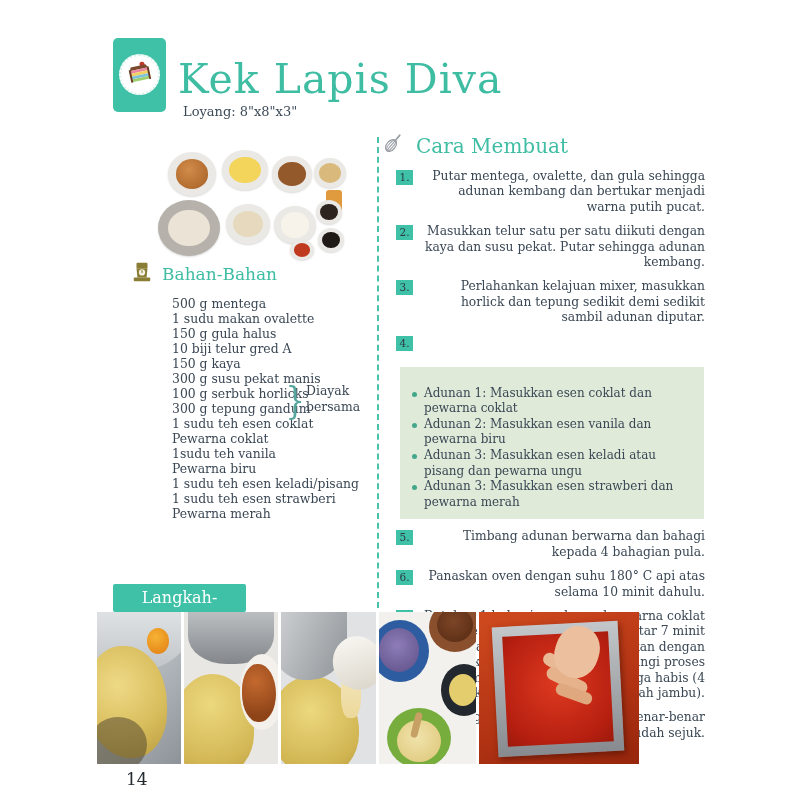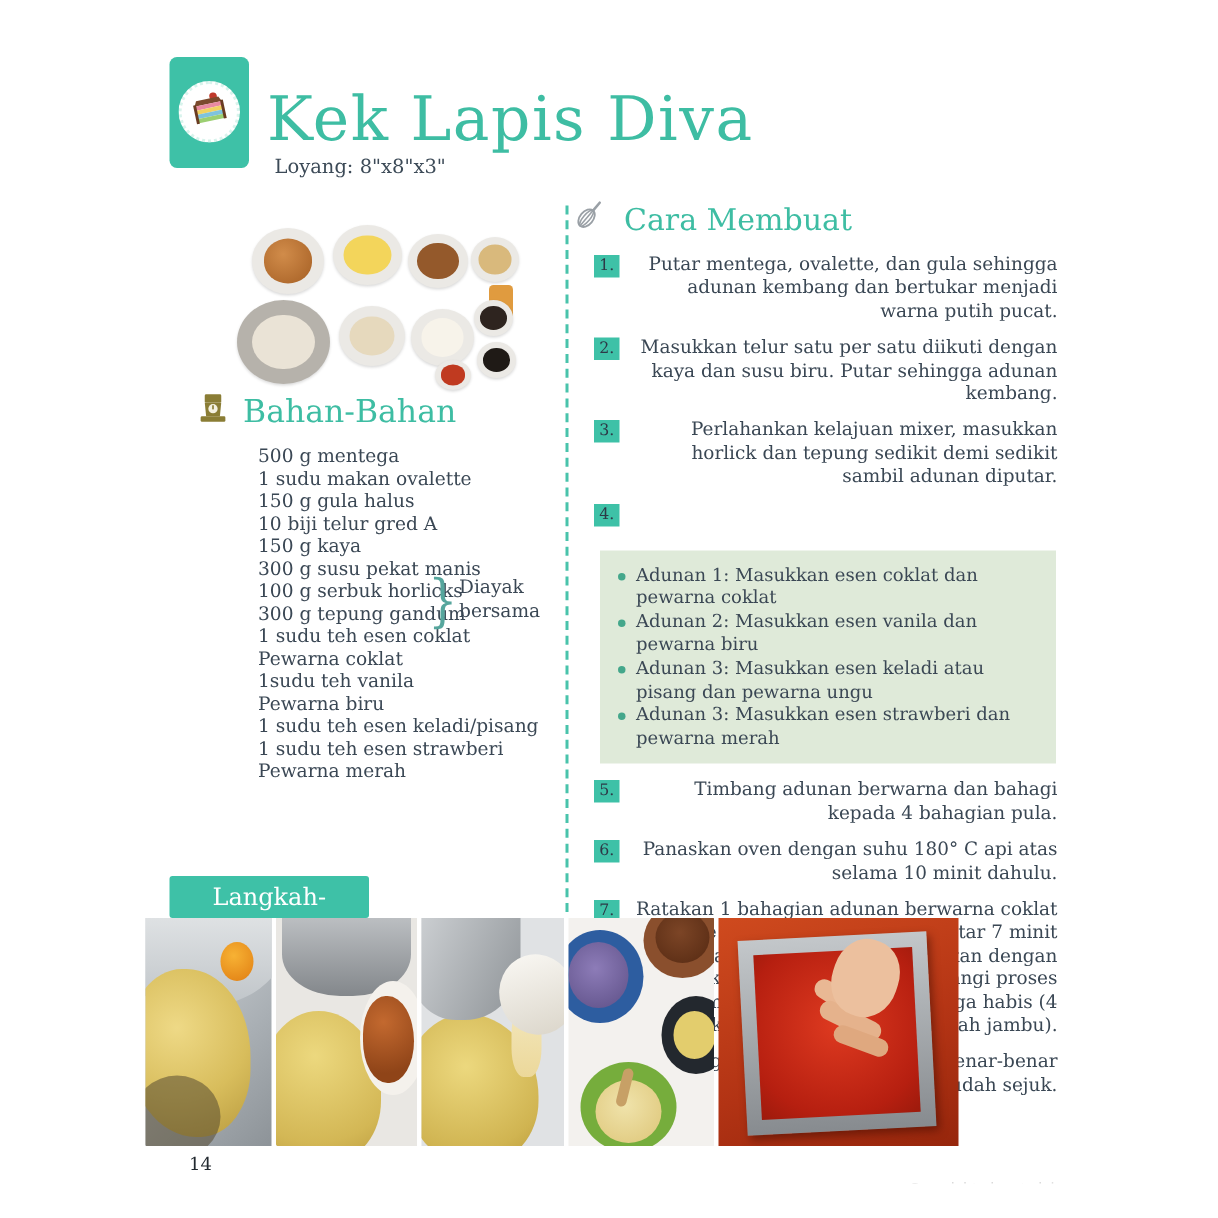--- a/index.html
+++ b/index.html
@@ -16,21 +16,21 @@
               letter-spacing:1px;white-space:nowrap;}
   .page-subtitle{position:absolute;left:183px;top:104px;font-size:13px;color:#3c4a57;}
 
   
   .ing-photo{position:absolute;left:156px;top:150px;width:192px;height:112px;background:#fff;}
   .bowl{position:absolute;border-radius:50%;background:#ebe9e5;display:flex;
         align-items:center;justify-content:center;box-shadow:0 1px 2px rgba(0,0,0,.15);}
   .bfill{width:68%;height:66%;border-radius:50%;}
 
   .sec-head{position:absolute;display:flex;align-items:center;gap:9px;}
-  .sec-head .sec-label{font-size:21px;color:#3ebda3;white-space:nowrap;}
+  .sec-head .sec-label{font-size:17px;color:#3ebda3;white-space:nowrap;}
   #bahan-head{left:131px;top:261px;}
 
   .ing-list{position:absolute;left:172px;top:296px;width:210px;}
   .ing{font-size:12.4px;line-height:15px;color:#3a4754;white-space:nowrap;}
   .sift-brace{position:absolute;left:111px;top:82px;font-size:38px;font-weight:200;
               color:#56a69d;transform:scaleX(.8);}
   .sift-note{position:absolute;left:134px;top:87px;width:62px;font-size:12.4px;
              line-height:16px;color:#3a4754;}
 
   
@@ -38,21 +38,21 @@
              border-left:2px dashed #49c3ab;}
 
   
   #method-col{position:absolute;left:396px;top:131px;width:314px;}
   #method-head{position:relative;display:flex;align-items:flex-end;gap:11px;margin:0 0 11px -14px;}
   #method-head .sec-label{font-size:20px;color:#3ebda3;}
   .step{display:flex;gap:10px;margin-bottom:9px;}
   .badge{flex:0 0 17px;height:15px;background:#3ec1a7;color:#2d3947;font-size:10.5px;
          text-align:center;line-height:15px;margin-top:1px;}
   .stext{margin:0;width:282px;font-size:12.3px;line-height:15.4px;color:#3a4754;text-align:right;}
-  .subbox{background:#dfead9;margin:16px 0 10px 4px;width:284px;padding:9px 8px 9px 12px;}
+  .subbox{background:#dfead9;margin:16px 0 10px 4px;width:284px;padding:19px 8px 9px 12px;}
   .srow{display:flex;gap:7px;font-size:12px;line-height:15.6px;color:#3a4754;}
   .srow .dot{flex:0 0 5px;width:5px;height:5px;border-radius:50%;background:#44a78b;margin-top:6px;}
 
   
   .gallery-banner{position:absolute;left:113px;top:584px;width:133px;height:28px;
                   background:#3ec1a7;color:#ffffff;font-size:16px;text-align:center;
                   line-height:28px;border-radius:2px;}
   #photo-row{position:absolute;left:97px;top:612px;display:flex;gap:3px;}
   .photo{position:relative;height:152px;overflow:hidden;}
   .photo div{position:absolute;}
@@ -111,21 +111,21 @@
   #ph5 .palm{left:76px;top:14px;width:44px;height:52px;border-radius:46%;
              background:#ecc09e;transform:rotate(18deg);}
   #ph5 .fing1{left:62px;top:48px;width:40px;height:13px;border-radius:7px;
               background:#e9b894;transform:rotate(32deg);}
   #ph5 .fing2{left:66px;top:62px;width:44px;height:13px;border-radius:7px;
               background:#e5b28c;transform:rotate(26deg);}
   #ph5 .fing3{left:76px;top:76px;width:38px;height:12px;border-radius:7px;
               background:#dfa87f;transform:rotate(20deg);}
 
   
-  .page-num{position:absolute;left:126px;top:769px;font-size:12px;color:#22292f;}
+  .page-num{position:absolute;left:126px;top:769px;font-size:17px;color:#22292f;}
   .copyright{position:absolute;left:606px;top:787px;font-size:10.5px;color:#b5b5b5;
              font-family:"Liberation Sans", sans-serif;}
 </style>
 </head>
 <body>
 
 <div id="page">
 
   <div class="hero-badge">
     <div class="hero-circle">
@@ -231,21 +231,21 @@
       </span>
       <span class="sec-label">Cara Membuat</span>
     </div>
 
     <div class="step">
       <span class="badge">1.</span>
       <p class="stext">Putar mentega, ovalette, dan gula sehingga adunan kembang dan bertukar menjadi warna putih pucat.</p>
     </div>
     <div class="step">
       <span class="badge">2.</span>
-      <p class="stext">Masukkan telur satu per satu diikuti dengan kaya dan susu biru. Putar sehingga adunan kembang.</p>
+      <p class="stext">Masukkan telur satu per satu diikuti dengan kaya dan susu pekat. Putar sehingga adunan kembang.</p>
     </div>
     <div class="step">
       <span class="badge">3.</span>
       <p class="stext">Perlahankan kelajuan mixer, masukkan horlick dan tepung sedikit demi sedikit sambil adunan diputar.</p>
     </div>
     <div class="step">
       <span class="badge">4.</span>
     </div>
 
     <div class="subbox">

